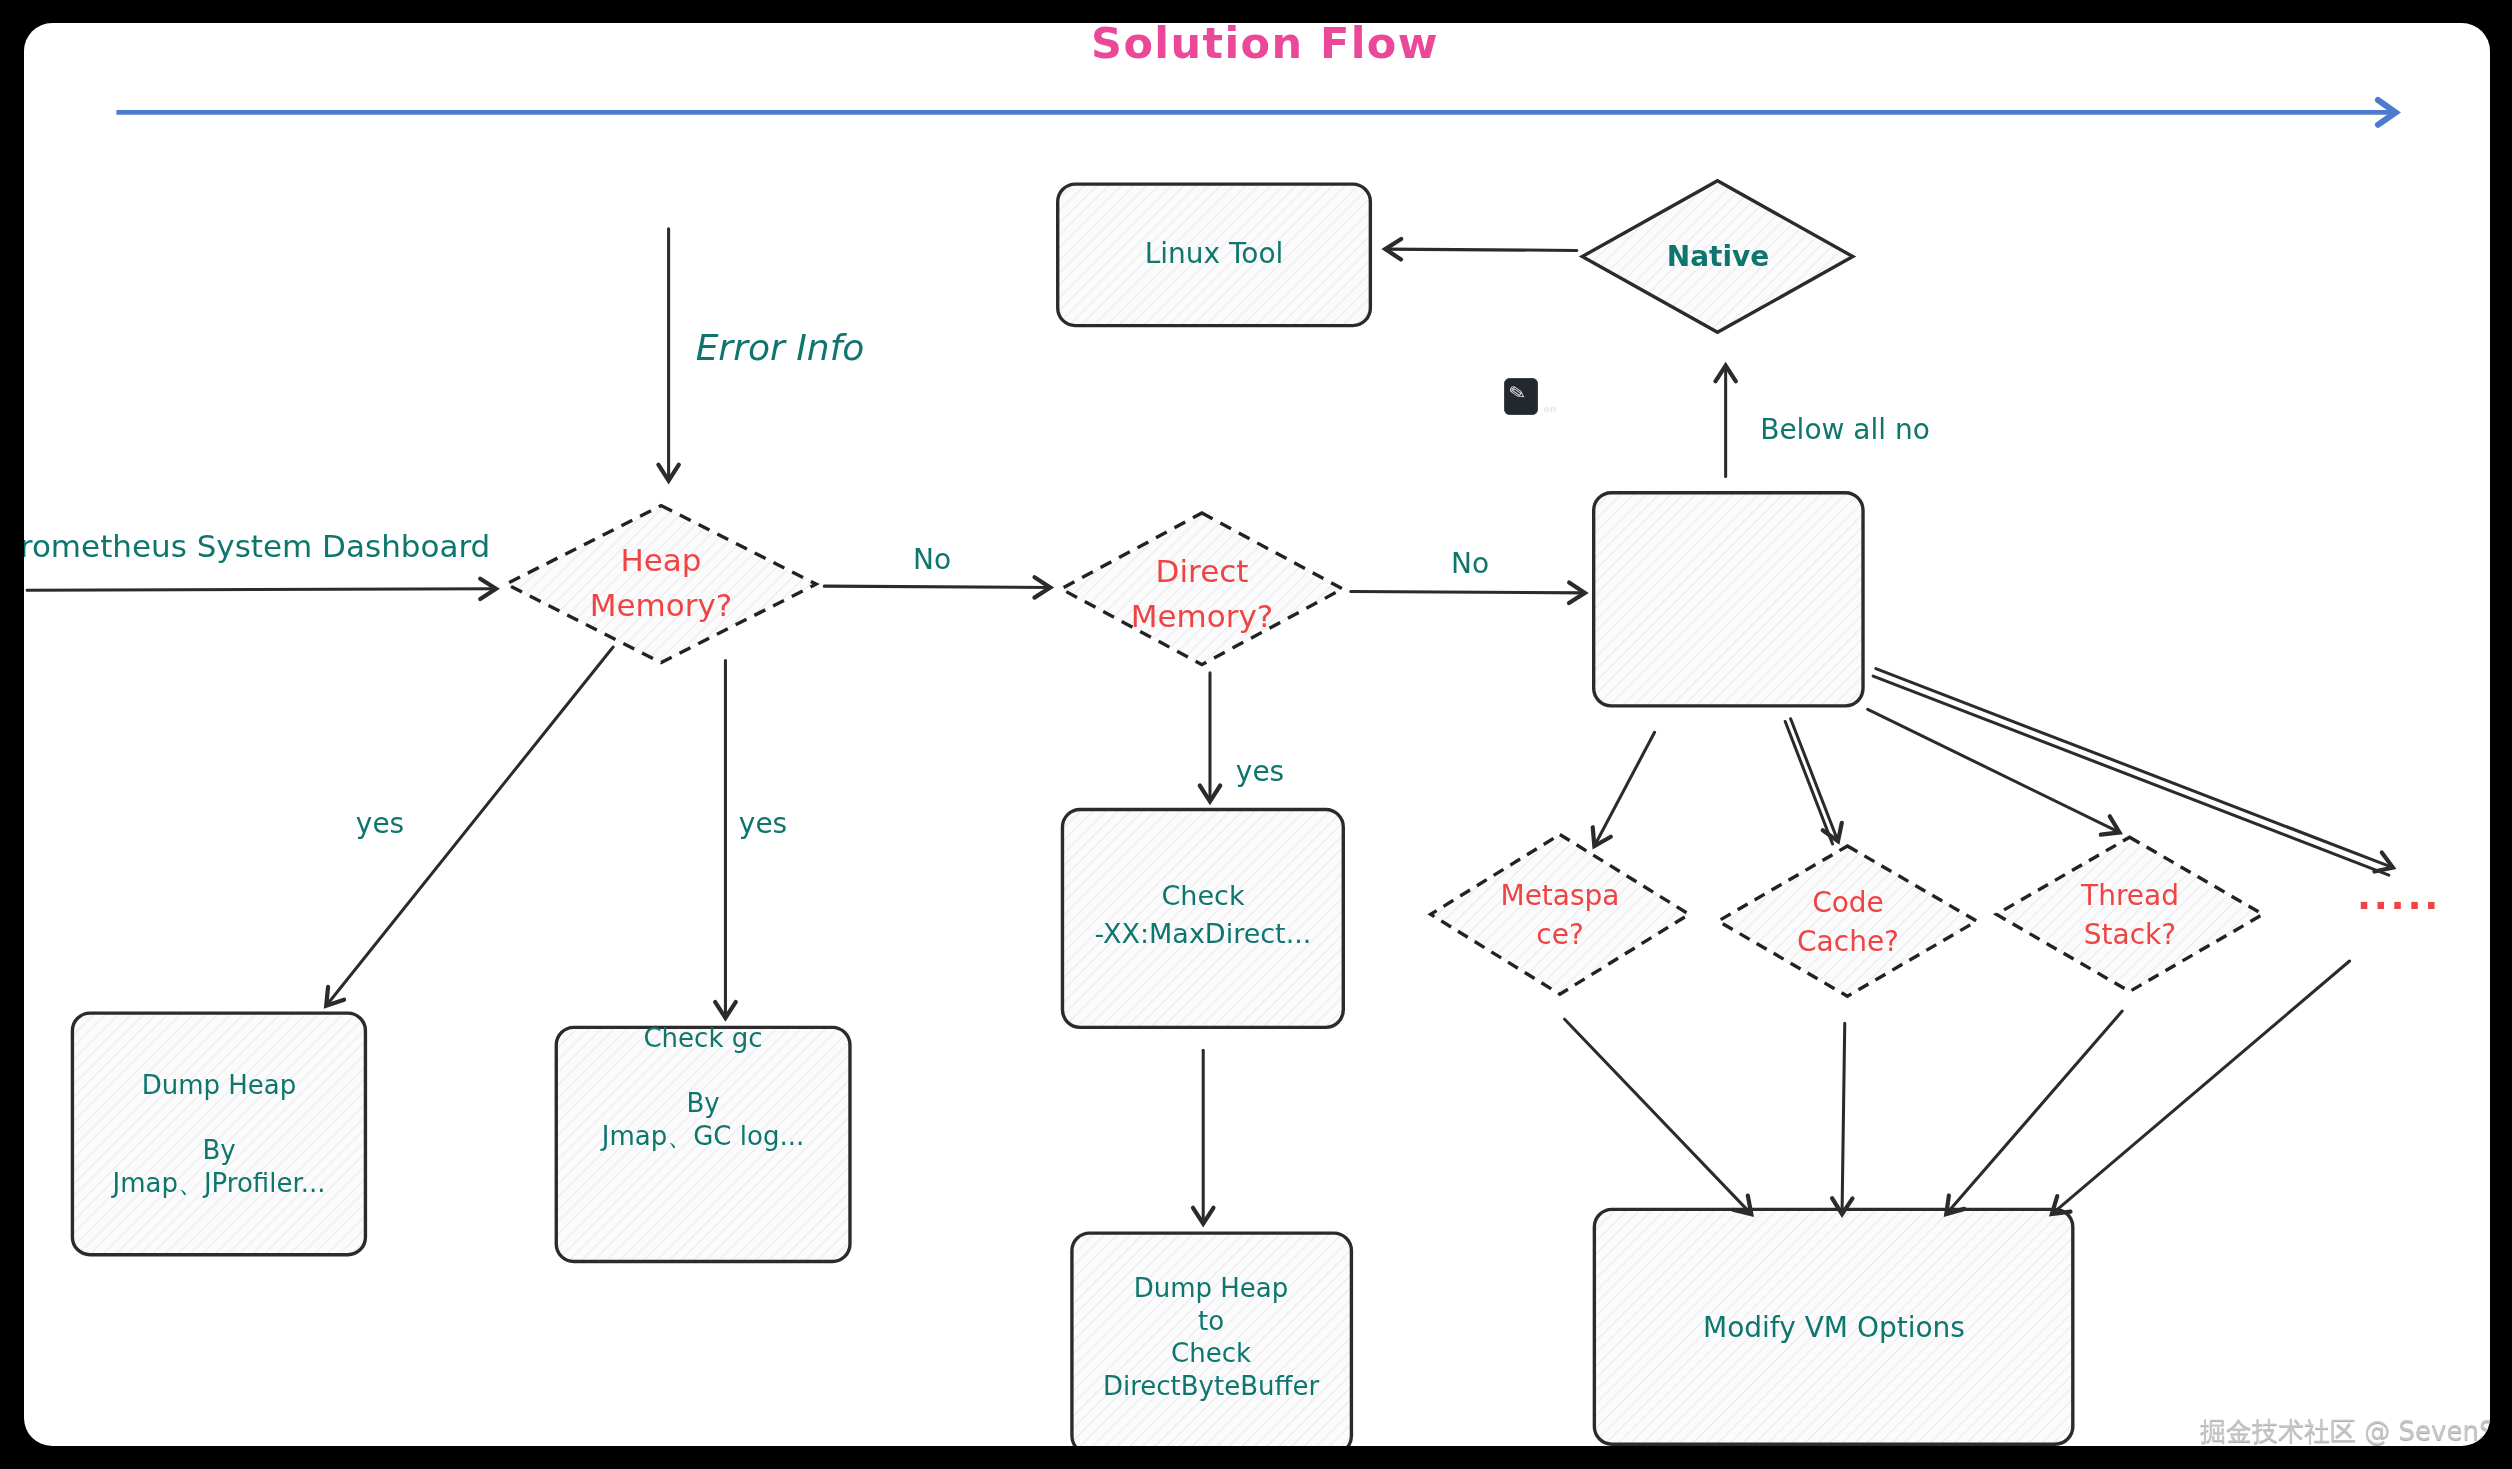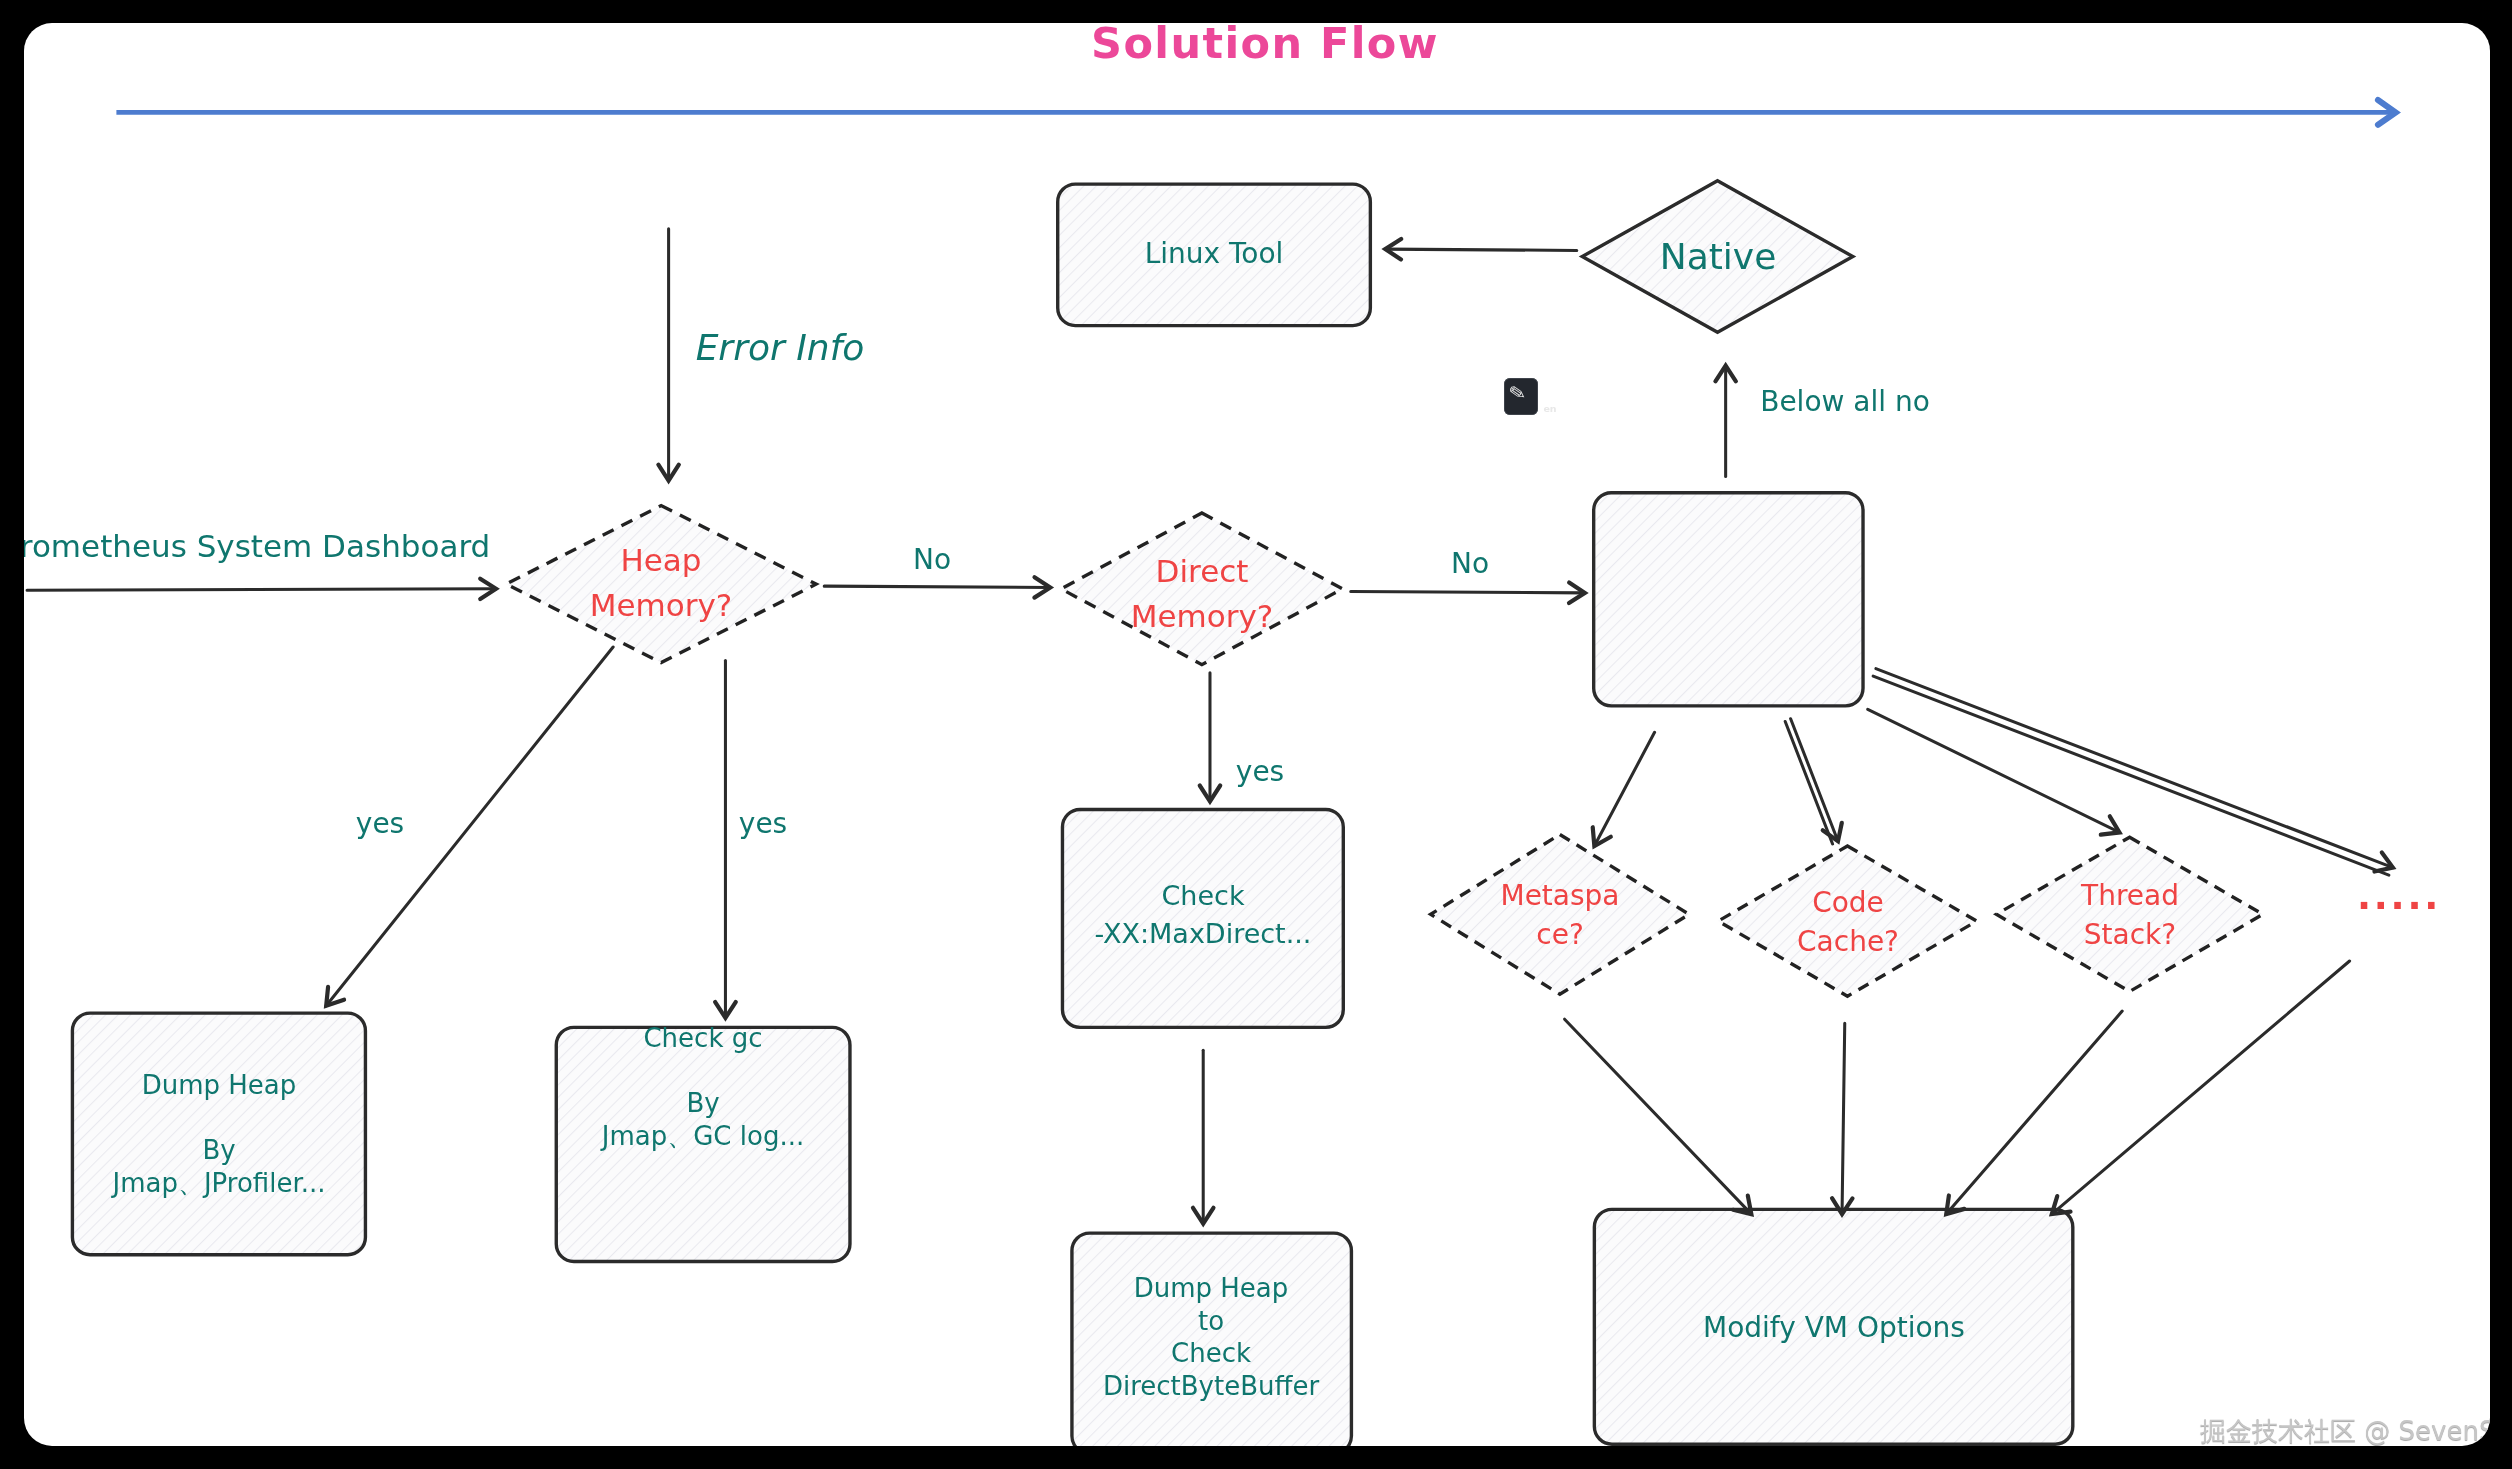--- a/index.html
+++ b/index.html
@@ -91,24 +91,24 @@
 
       <div class="lbl title" style="left:1265px;top:43px;">Solution Flow</div>
 
       <div class="lbl edge-label" style="left:246px;top:547px;font-size:31px;white-space:nowrap;">Prometheus System Dashboard</div>
       <div class="lbl edge-label" style="left:780px;top:348px;font-size:36px;white-space:nowrap;font-style:italic;">Error Info</div>
       <div class="lbl edge-label" style="left:932px;top:560px;">No</div>
       <div class="lbl edge-label" style="left:1470px;top:564px;">No</div>
       <div class="lbl edge-label" style="left:380px;top:824px;">yes</div>
       <div class="lbl edge-label" style="left:763px;top:824px;">yes</div>
       <div class="lbl edge-label" style="left:1260px;top:772px;">yes</div>
-      <div class="lbl edge-label" style="left:1845px;top:402px;white-space:nowrap;">Below all no</div>
+      <div class="lbl edge-label" style="left:1845px;top:430px;white-space:nowrap;">Below all no</div>
 
       <div class="lbl node-label" style="left:1214px;top:254px;font-size:28px;">Linux Tool</div>
-      <div class="lbl node-label" style="left:1718px;top:257px;font-size:36px;">Native</div>
+      <div class="lbl node-label" style="left:1718px;top:257px;font-size:28px;font-weight:bold;">Native</div>
       <div class="lbl diamond-label red" style="left:661px;top:583px;">Heap
 Memory?</div>
       <div class="lbl diamond-label red" style="left:1202px;top:594px;">Direct
 Memory?</div>
       <div class="lbl small-diamond-label red" style="left:1560px;top:915px;">Metaspa
 ce?</div>
       <div class="lbl small-diamond-label red" style="left:1848px;top:922px;">Code
 Cache?</div>
       <div class="lbl small-diamond-label red" style="left:2130px;top:915px;">Thread
 Stack?</div>

